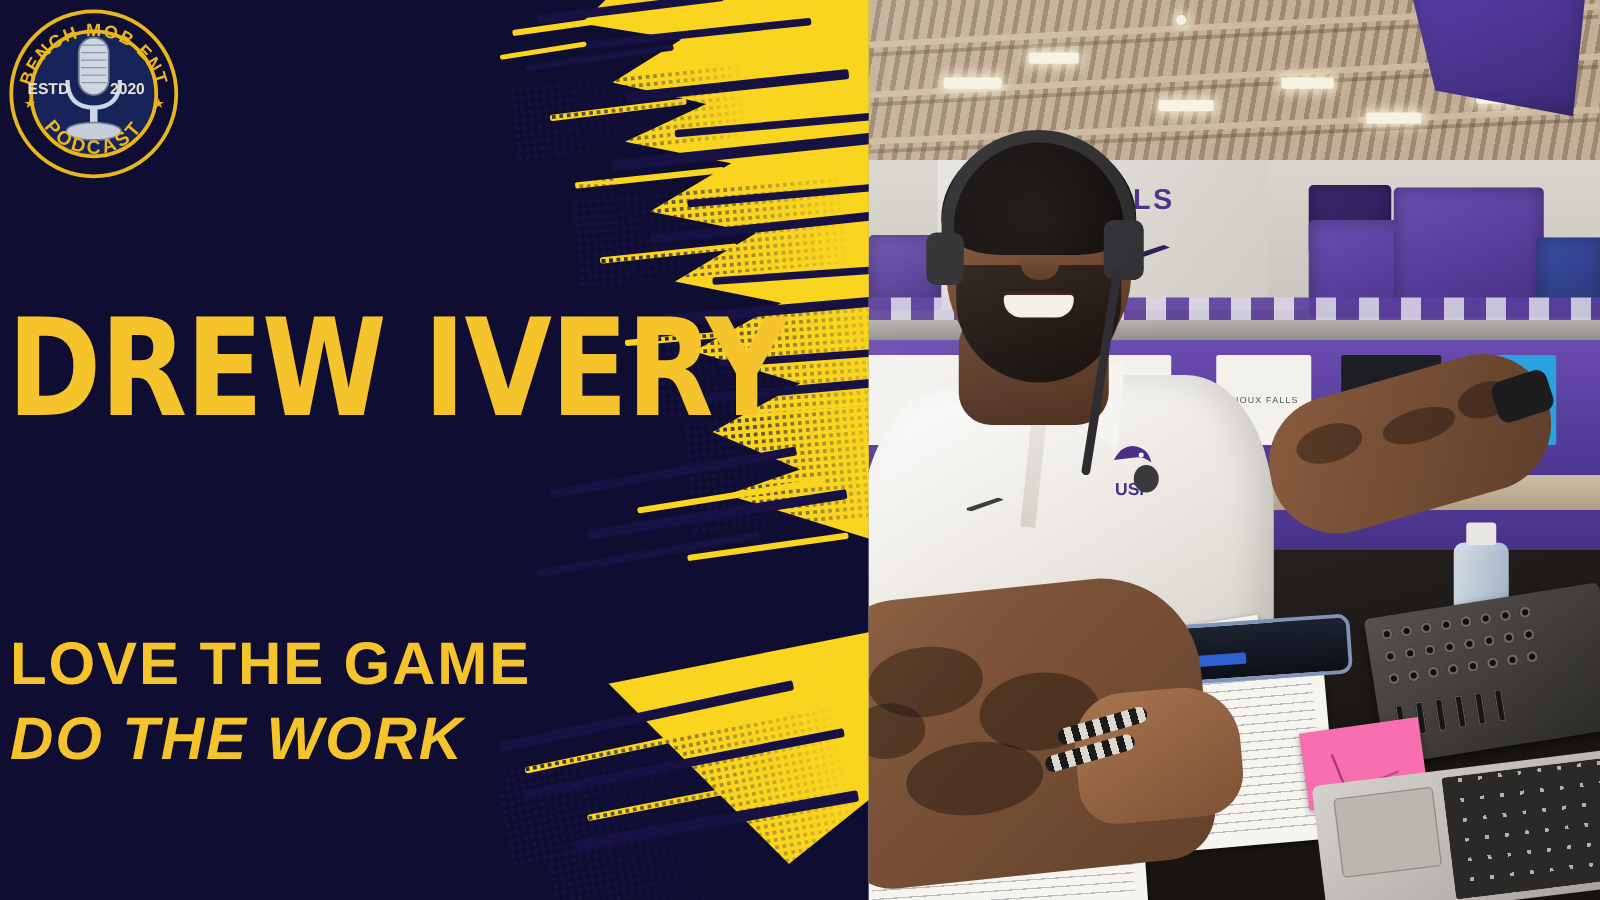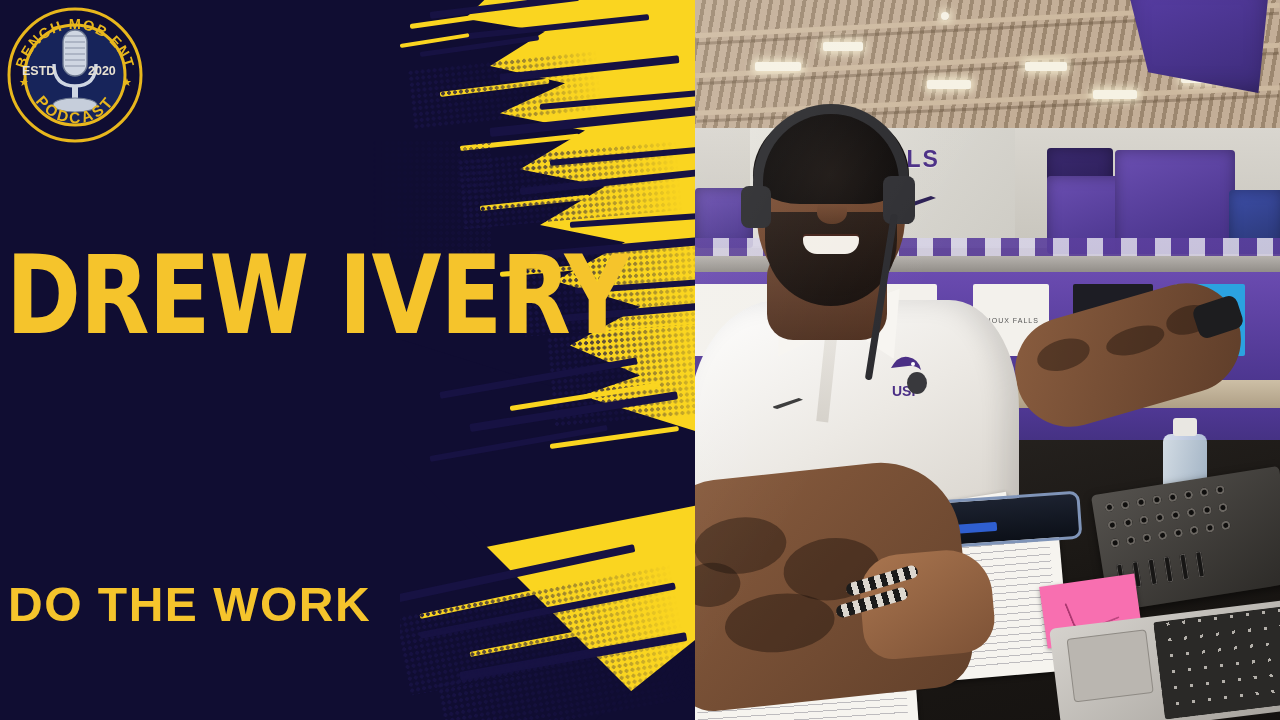--- a/index.html
+++ b/index.html
@@ -100,21 +100,21 @@
     position:absolute;left:8px;
     font-family:"Liberation Sans","DejaVu Sans",sans-serif;
     font-weight:700;
     font-size:48px;
     line-height:1;
     letter-spacing:1.5px;
     color:#F5C42C;
     white-space:nowrap;
   }
   #sub1{top:508px;}
-  #sub2{top:581px;}
+  #sub2{top:568px;font-style:italic;}
 
   
   #photo{
     position:absolute;left:695px;top:0;width:585px;height:720px;
     overflow:hidden;
     background:#9a8f84;
   }
   .ph{position:absolute;}
 
   
@@ -526,20 +526,21 @@
 
         <text x="15" y="82" font-size="11" fill="#E8B71D">★</text>
         <text x="118" y="82" font-size="11" fill="#E8B71D">★</text>
 
         <text x="18" y="71" font-family="Liberation Sans, sans-serif" font-size="12.5" font-weight="bold" fill="#E8E2D2">ESTD</text>
         <text x="84" y="71" font-family="Liberation Sans, sans-serif" font-size="12.5" font-weight="bold" fill="#E8E2D2">2020</text>
       </svg>
     </div>
 
     <div id="title">DREW IVERY</div>
+    <div id="sub1" class="subline">LOVE THE GAME</div>
     <div id="sub2" class="subline">DO THE WORK</div>
   </div>
 
   <div id="photo">
 
     <div class="ph ceiling"></div>
     <div class="truss" style="left:0;top:18px;width:585px;transform:rotate(-3deg);"></div>
     <div class="truss" style="left:0;top:58px;width:585px;transform:rotate(-3deg);"></div>
     <div class="truss" style="left:0;top:98px;width:585px;transform:rotate(-2.5deg);"></div>
     <div class="ceil-light" style="left:60px;top:62px;width:46px;"></div>

